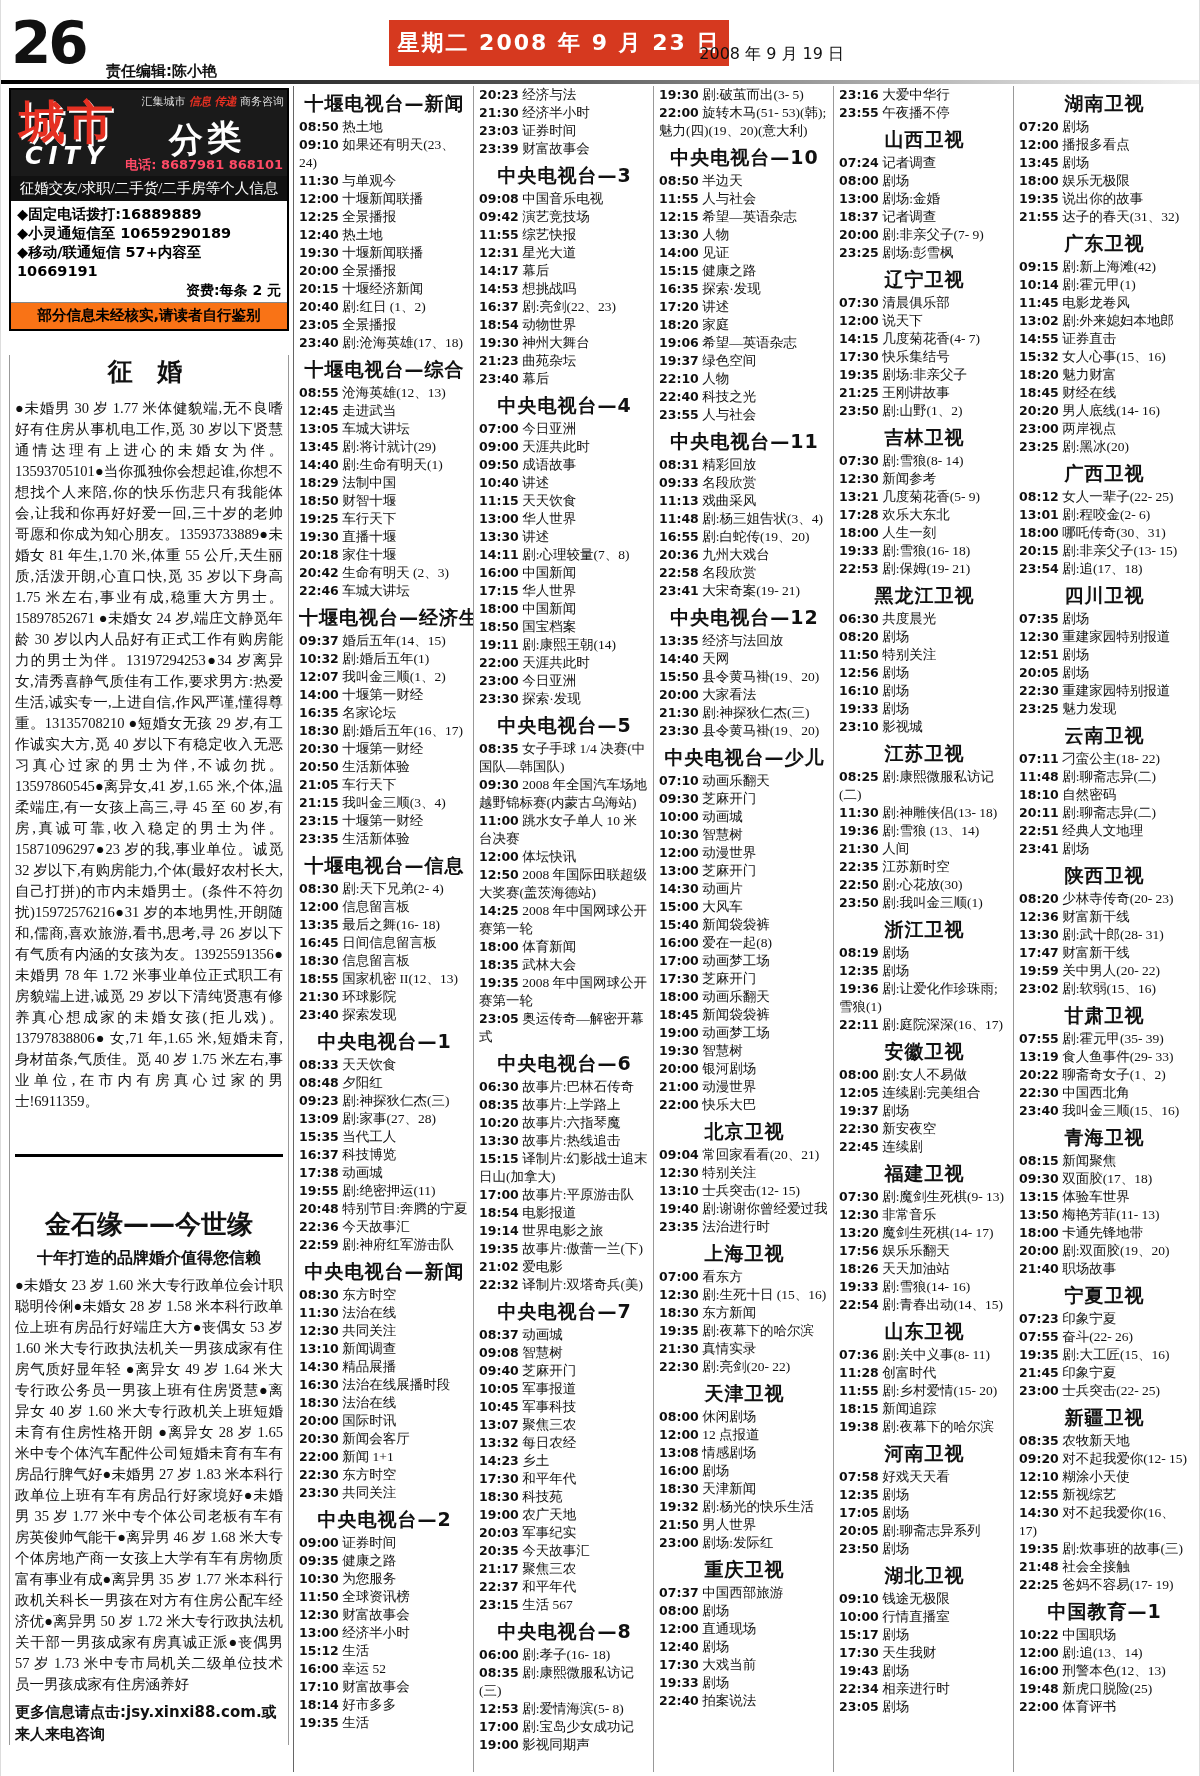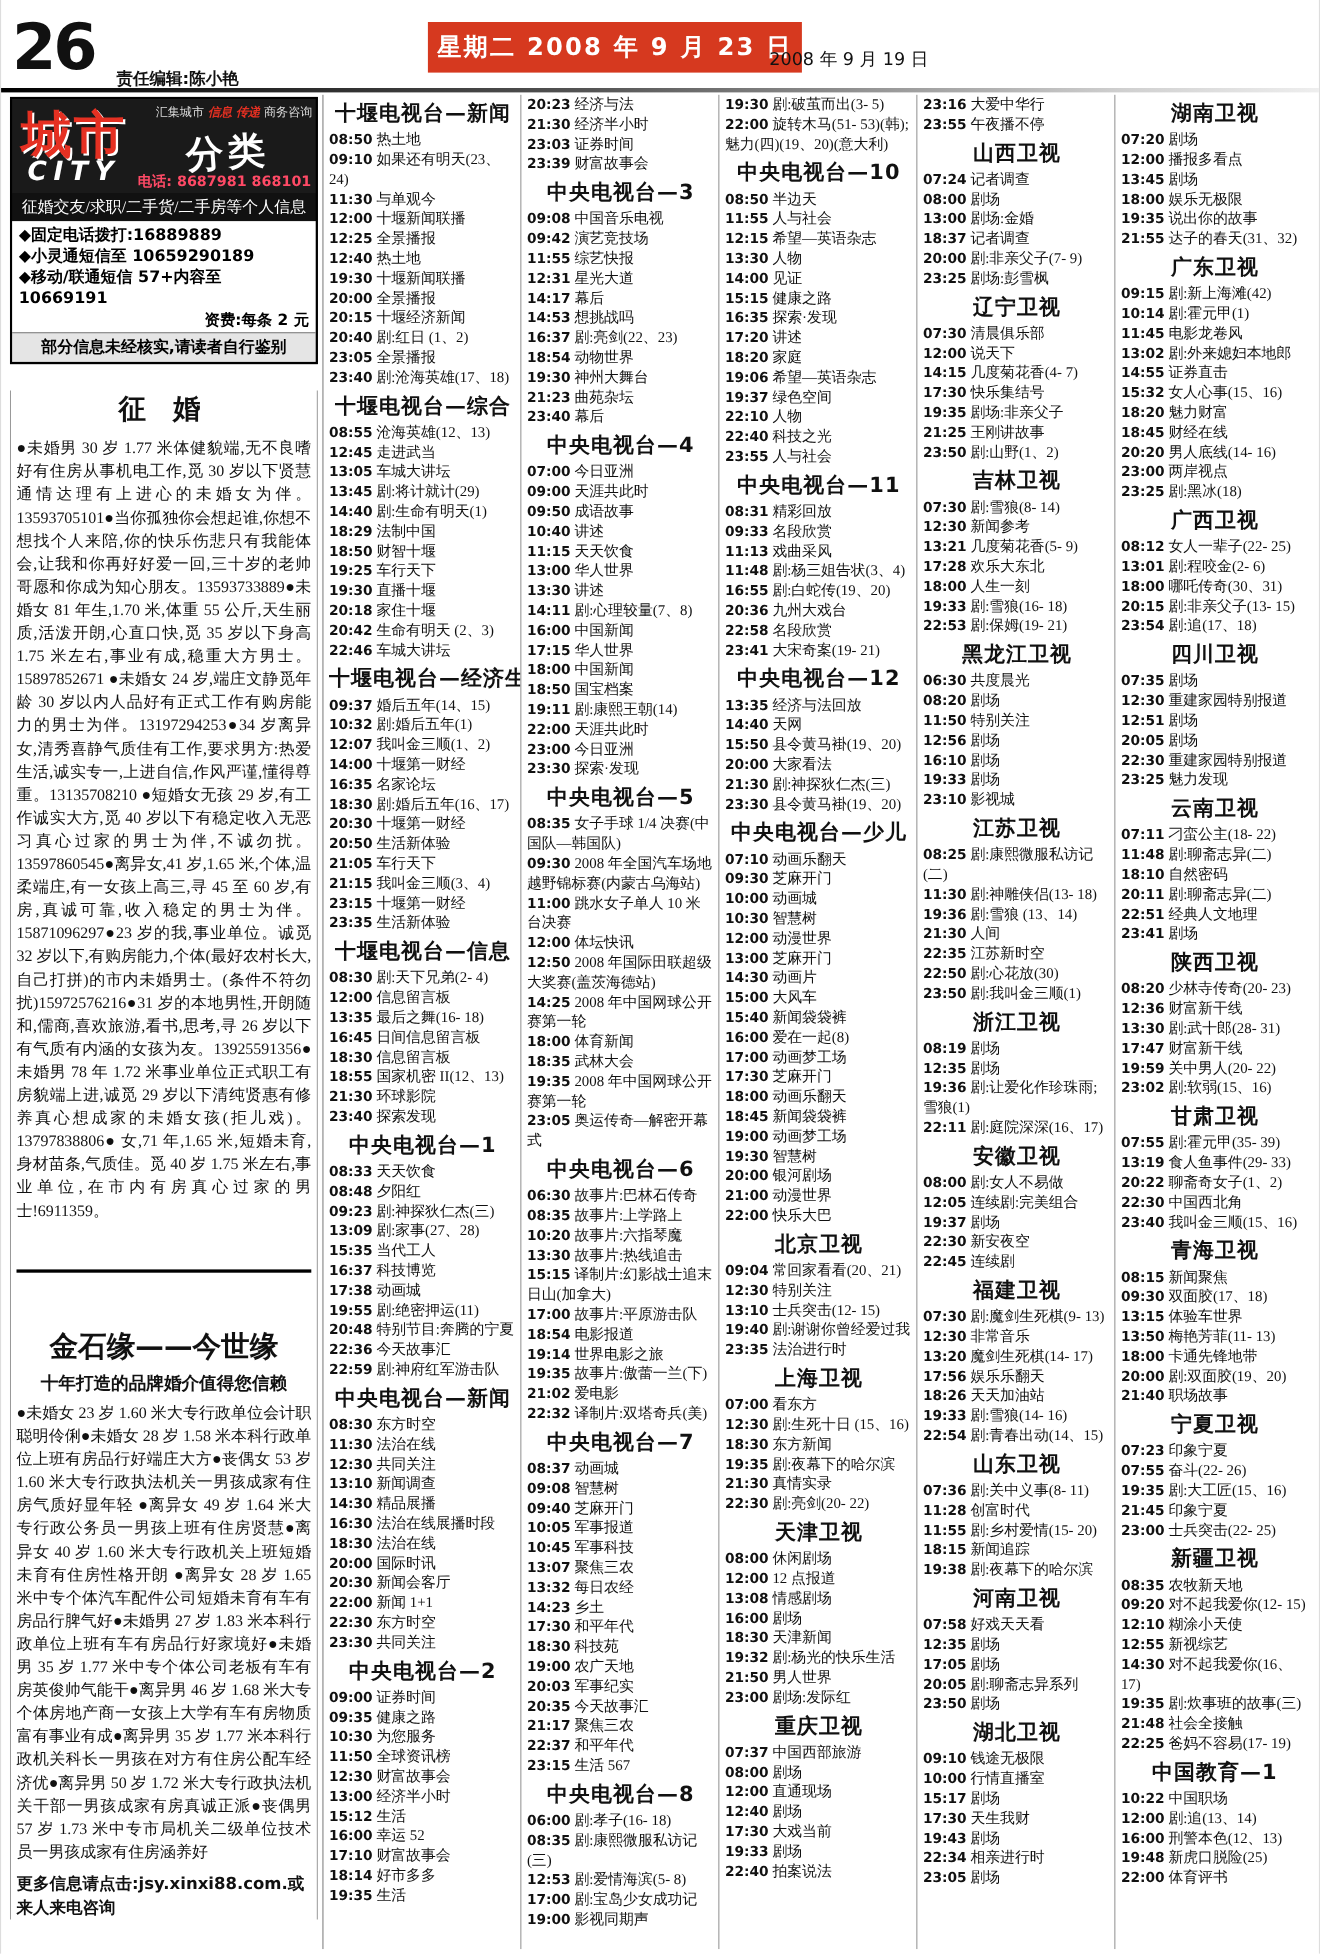--- a/index.html
+++ b/index.html
@@ -27,21 +27,21 @@
   .ad-city{position:absolute;left:14px;top:52px;color:#fff;font-family:"DejaVu Sans",sans-serif;font-weight:900;font-style:italic;font-size:24px;letter-spacing:6px;}
   .ad-fenlei{position:absolute;left:158px;top:26px;color:#fff;font-family:"DejaVu Sans",sans-serif;font-weight:900;font-size:34px;letter-spacing:4px;transform:rotate(-4deg);}
   .ad-tagline{position:absolute;right:3px;top:4px;color:#ddd;font-size:11px;font-family:"DejaVu Sans",sans-serif;}
   .ad-tagline b{color:#e53022;font-style:italic;}
   .ad-phone{position:absolute;right:4px;bottom:2px;color:#ff4a66;font-family:"DejaVu Sans",sans-serif;font-weight:700;font-size:13px;}
   .ad-banner{height:32px;background:#e5067e;color:#fff;font-family:"DejaVu Sans",sans-serif;font-weight:900;font-size:23px;display:flex;align-items:center;justify-content:center;letter-spacing:4px;}
   .ad-subbanner{height:25px;background:#111;color:#fff;font-size:14.5px;display:flex;align-items:center;justify-content:center;white-space:nowrap;}
   .ad-white{background:#fff;color:#000;padding:4px 6px 2px 6px;}
   .ad-line{font-family:"DejaVu Sans",sans-serif;font-weight:700;font-size:14.5px;line-height:19px;}
   .ad-fee{text-align:right;font-family:"DejaVu Sans",sans-serif;font-weight:700;font-size:14px;margin-top:1px;}
-  .ad-note{background:#e5e5e5;color:#000;text-align:center;font-family:"DejaVu Sans",sans-serif;font-weight:700;font-size:14.5px;padding:3px 0 4px;border-top:1px solid #888;}
+  .ad-note{background:#f97316;color:#000;text-align:center;font-family:"DejaVu Sans",sans-serif;font-weight:700;font-size:14.5px;padding:3px 0 4px;border-top:1px solid #888;}
   .pers{border-left:1px solid #999;border-right:1px solid #999;padding:0 5px;}
   .pers-title{text-align:center;font-family:"DejaVu Sans",sans-serif;font-weight:900;font-size:25px;margin:24px 0 10px;letter-spacing:8px;}
   .pers-body{font-size:14.5px;line-height:21px;text-align:justify;}
   .divider{height:3px;background:#000;margin:42px 0 0;}
   .agency-title{text-align:center;font-family:"DejaVu Sans",sans-serif;font-weight:900;font-size:26px;margin:50px 0 6px;}
   .agency-sub{text-align:center;font-family:"DejaVu Sans",sans-serif;font-weight:700;font-size:16px;margin:0 0 6px;}
   .agency-body{font-size:14.5px;line-height:21px;text-align:justify;}
   .agency-foot{font-family:"DejaVu Sans",sans-serif;font-weight:700;font-size:15px;line-height:22px;margin-top:6px;}
   
   .listings{position:absolute;left:292px;top:86px;right:6px;bottom:4px;display:flex;overflow:hidden;}
@@ -444,21 +444,21 @@
         <div class="prog"><span class="time">09:15</span><span> 剧:新上海滩(42)</span></div>
         <div class="prog"><span class="time">10:14</span><span> 剧:霍元甲(1)</span></div>
         <div class="prog"><span class="time">11:45</span><span> 电影龙卷风</span></div>
         <div class="prog"><span class="time">13:02</span><span> 剧:外来媳妇本地郎</span></div>
         <div class="prog"><span class="time">14:55</span><span> 证券直击</span></div>
         <div class="prog"><span class="time">15:32</span><span> 女人心事(15、16)</span></div>
         <div class="prog"><span class="time">18:20</span><span> 魅力财富</span></div>
         <div class="prog"><span class="time">18:45</span><span> 财经在线</span></div>
         <div class="prog"><span class="time">20:20</span><span> 男人底线(14- 16)</span></div>
         <div class="prog"><span class="time">23:00</span><span> 两岸视点</span></div>
-        <div class="prog"><span class="time">23:25</span><span> 剧:黑冰(18)</span></div>
+        <div class="prog"><span class="time">23:25</span><span> 剧:黑冰(20)</span></div>
         <div class="sec-h">广西卫视</div>
         <div class="prog"><span class="time">08:12</span><span> 女人一辈子(22- 25)</span></div>
         <div class="prog"><span class="time">13:01</span><span> 剧:程咬金(2- 6)</span></div>
         <div class="prog"><span class="time">18:00</span><span> 哪吒传奇(30、31)</span></div>
         <div class="prog"><span class="time">20:15</span><span> 剧:非亲父子(13- 15)</span></div>
         <div class="prog"><span class="time">23:54</span><span> 剧:追(17、18)</span></div>
         <div class="sec-h">四川卫视</div>
         <div class="prog"><span class="time">07:35</span><span> 剧场</span></div>
         <div class="prog"><span class="time">12:30</span><span> 重建家园特别报道</span></div>
         <div class="prog"><span class="time">12:51</span><span> 剧场</span></div>

